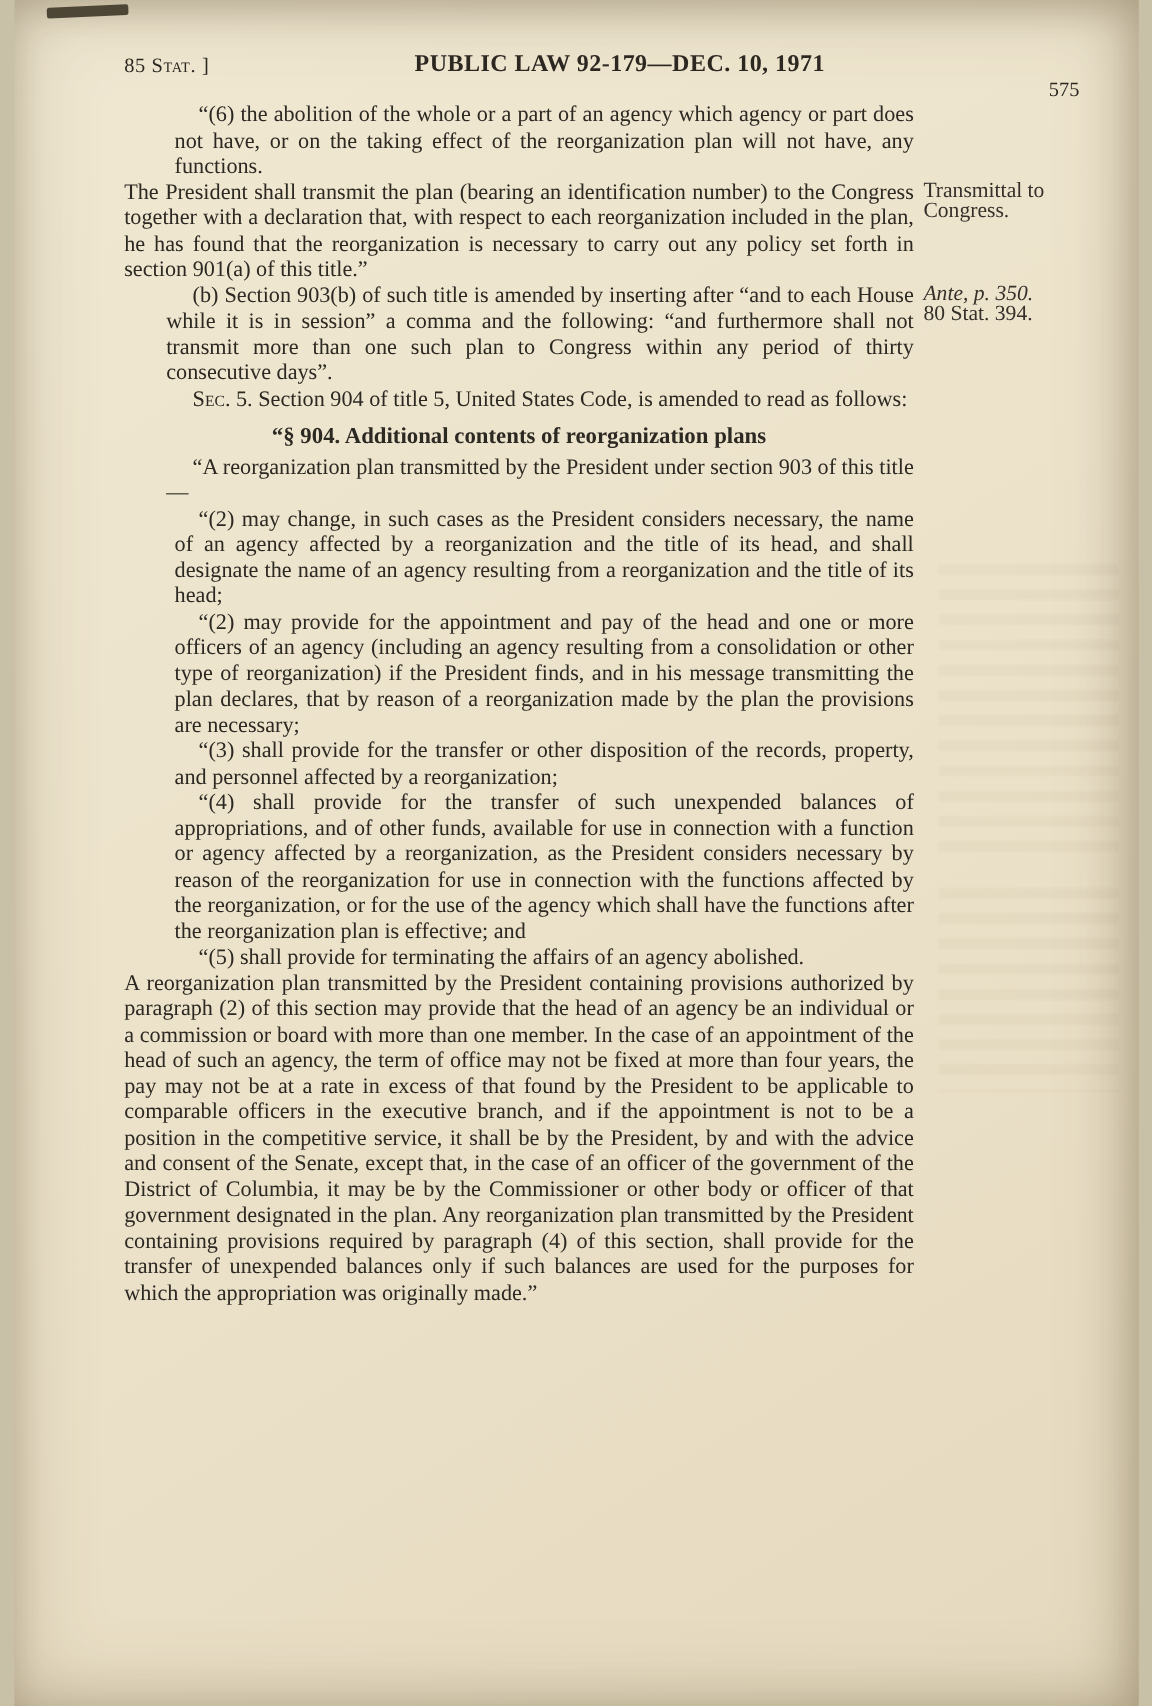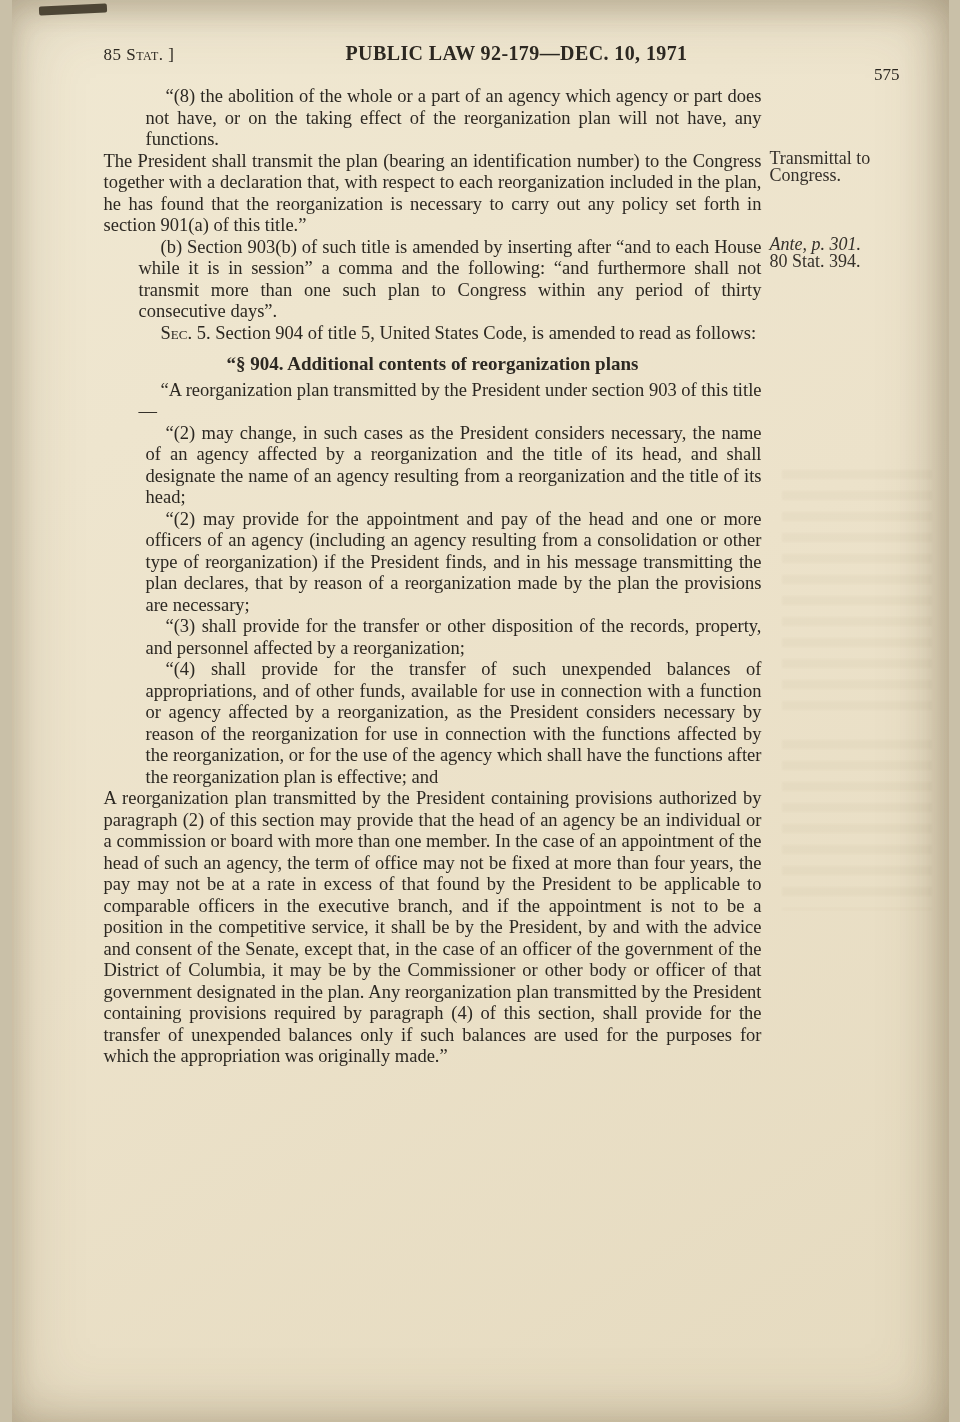--- a/index.html
+++ b/index.html
@@ -121,35 +121,36 @@
   <div class="bleed" style="left:770px; top:470px; width:150px; height:250px;"></div>
   <div class="bleed" style="left:770px; top:740px; width:150px; height:170px;"></div>
 
   <header class="running-head">
     <span class="stat-cite sc">85 Stat. ]</span>
     <span class="law-title">PUBLIC LAW 92-179—DEC. 10, 1971</span>
     <span class="page-number">575</span>
   </header>
 
   <main class="text-column">
-    <p class="hang">“(8) the abolition of the whole or a part of an agency which agency or part does not have, or on the taking effect of the reorganization plan will not have, any functions.</p>
+    <p class="hang">“(6) the abolition of the whole or a part of an agency which agency or part does not have, or on the taking effect of the reorganization plan will not have, any functions.</p>
     <p>The President shall transmit the plan (bearing an identification number) to the Congress together with a declaration that, with respect to each reorganization included in the plan, he has found that the reorganization is necessary to carry out any policy set forth in section 901(a) of this title.”</p>
     <p class="indent">(b) Section 903(b) of such title is amended by inserting after “and to each House while it is in session” a comma and the following: “and furthermore shall not transmit more than one such plan to Congress within any period of thirty consecutive days”.</p>
     <p class="indent"><span class="sc">Sec. 5.</span><span> Section 904 of title 5, United States Code, is amended to read as follows:</span></p>
     <p class="heading">“§ 904.  Additional contents of reorganization plans</p>
     <p class="indent">“A reorganization plan transmitted by the President under section 903 of this title—</p>
     <p class="hang">“(2) may change, in such cases as the President considers necessary, the name of an agency affected by a reorganization and the title of its head, and shall designate the name of an agency resulting from a reorganization and the title of its head;</p>
     <p class="hang">“(2) may provide for the appointment and pay of the head and one or more officers of an agency (including an agency resulting from a consolidation or other type of reorganization) if the President finds, and in his message transmitting the plan declares, that by reason of a reorganization made by the plan the provisions are necessary;</p>
     <p class="hang">“(3) shall provide for the transfer or other disposition of the records, property, and personnel affected by a reorganization;</p>
     <p class="hang">“(4) shall provide for the transfer of such unexpended balances of appropriations, and of other funds, available for use in connection with a function or agency affected by a reorganization, as the President considers necessary by reason of the reorganization for use in connection with the functions affected by the reorganization, or for the use of the agency which shall have the functions after the reorganization plan is effective; and</p>
+    <p class="hang">“(5) shall provide for terminating the affairs of an agency abolished.</p>
     <p>A reorganization plan transmitted by the President containing provisions authorized by paragraph (2) of this section may provide that the head of an agency be an individual or a commission or board with more than one member. In the case of an appointment of the head of such an agency, the term of office may not be fixed at more than four years, the pay may not be at a rate in excess of that found by the President to be applicable to comparable officers in the executive branch, and if the appointment is not to be a position in the competitive service, it shall be by the President, by and with the advice and consent of the Senate, except that, in the case of an officer of the government of the District of Columbia, it may be by the Commissioner or other body or officer of that government designated in the plan. Any reorganization plan transmitted by the President containing provisions required by paragraph (4) of this section, shall provide for the transfer of unexpended balances only if such balances are used for the purposes for which the appropriation was originally made.”</p>
   </main>
 
   <aside class="margin-note" style="top:150px;">
     <div>Transmittal to Congress.</div>
   </aside>
 
   <aside class="margin-note" style="top:236px;">
-    <div class="italic">Ante, p. 301.</div>
+    <div class="italic">Ante, p. 350.</div>
     <div>80 Stat. 394.</div>
   </aside>
 
 </div>
 
 </body></html>

